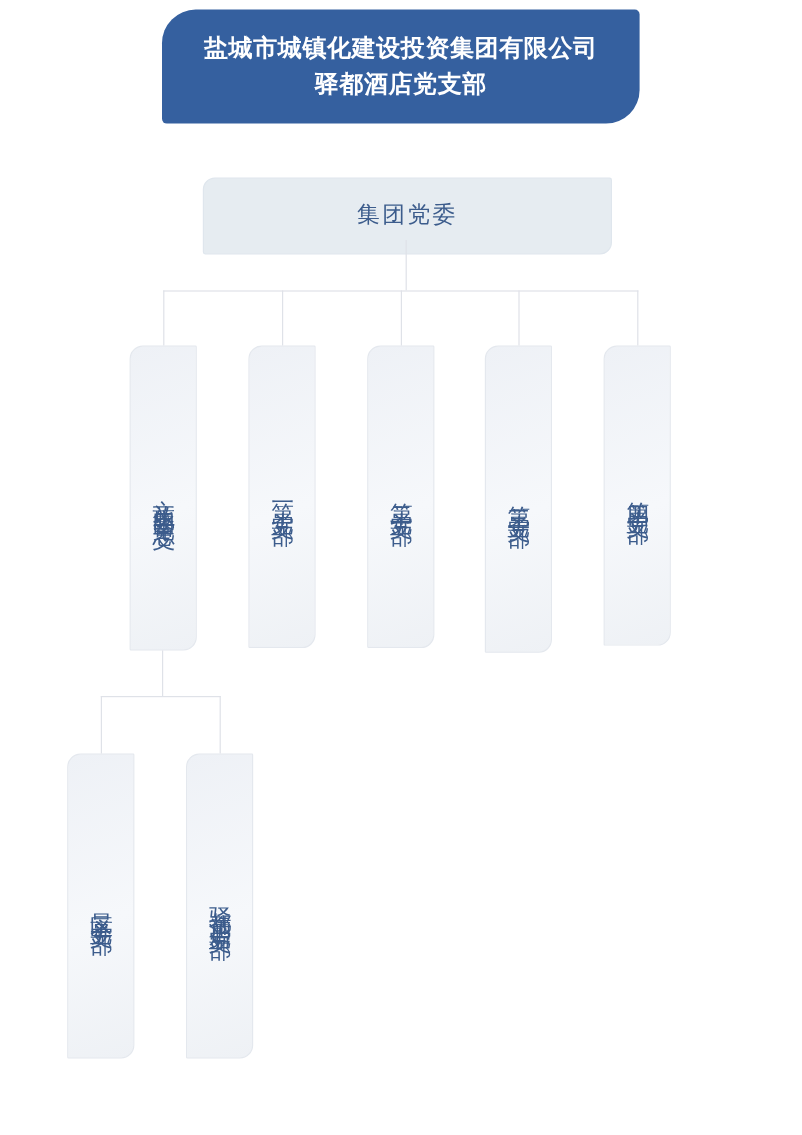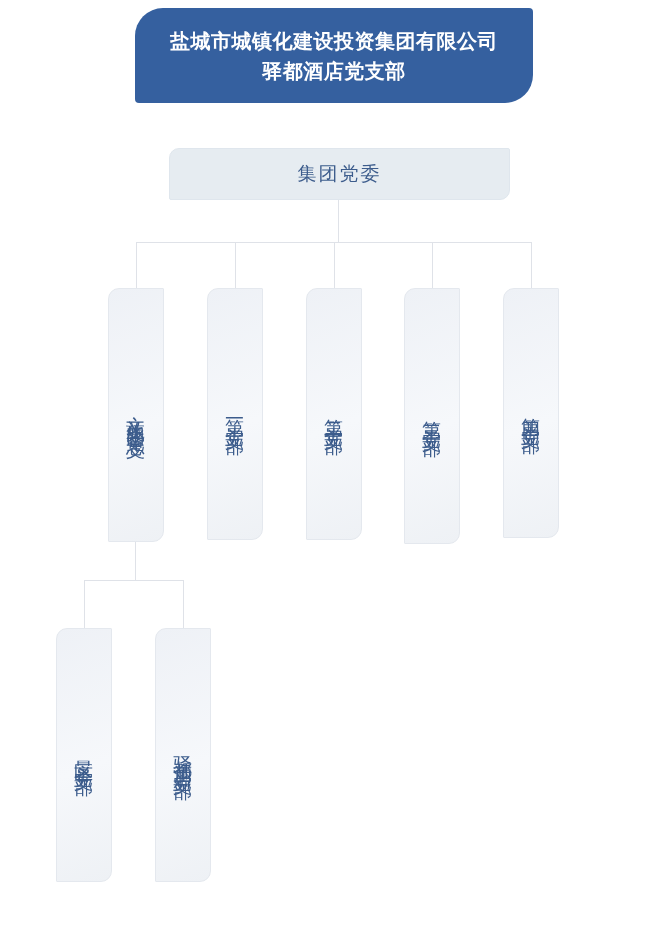--- a/index.html
+++ b/index.html
@@ -91,21 +91,21 @@
 </head>
 <body>
 
 <div id="canvas">
 
   <div class="title-banner">
     <div class="title-line">盐城市城镇化建设投资集团有限公司</div>
     <div class="title-line">驿都酒店党支部</div>
   </div>
 
-  <div class="node node-root" style="left:169px; top:148px; width:341px; height:52px;">
+  <div class="node node-root" style="left:169px; top:148px; width:341px; height:64px;">
     <span class="node-label">集团党委</span>
   </div>
 
   <div class="conn conn-v" style="left:338px; top:200px; height:42px;"></div>
 
   <div class="conn conn-h" style="left:136px; top:242px; width:396px;"></div>
 
   <div class="conn conn-v" style="left:136px; top:242px; height:46px;"></div>
   <div class="conn conn-v" style="left:235px; top:242px; height:46px;"></div>
   <div class="conn conn-v" style="left:334px; top:242px; height:46px;"></div>

